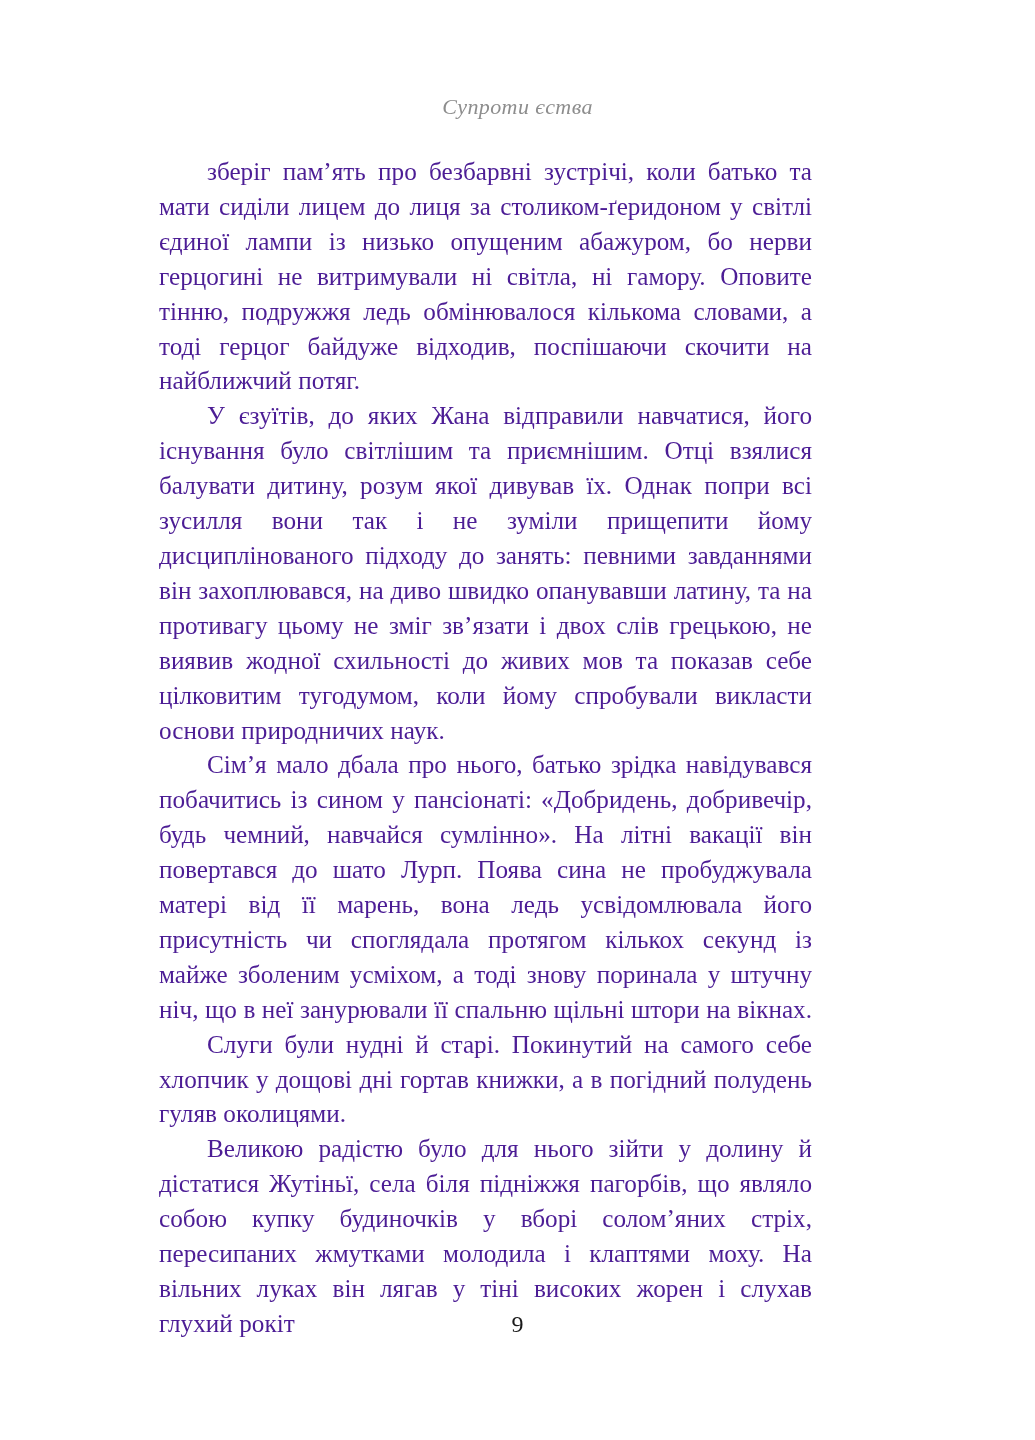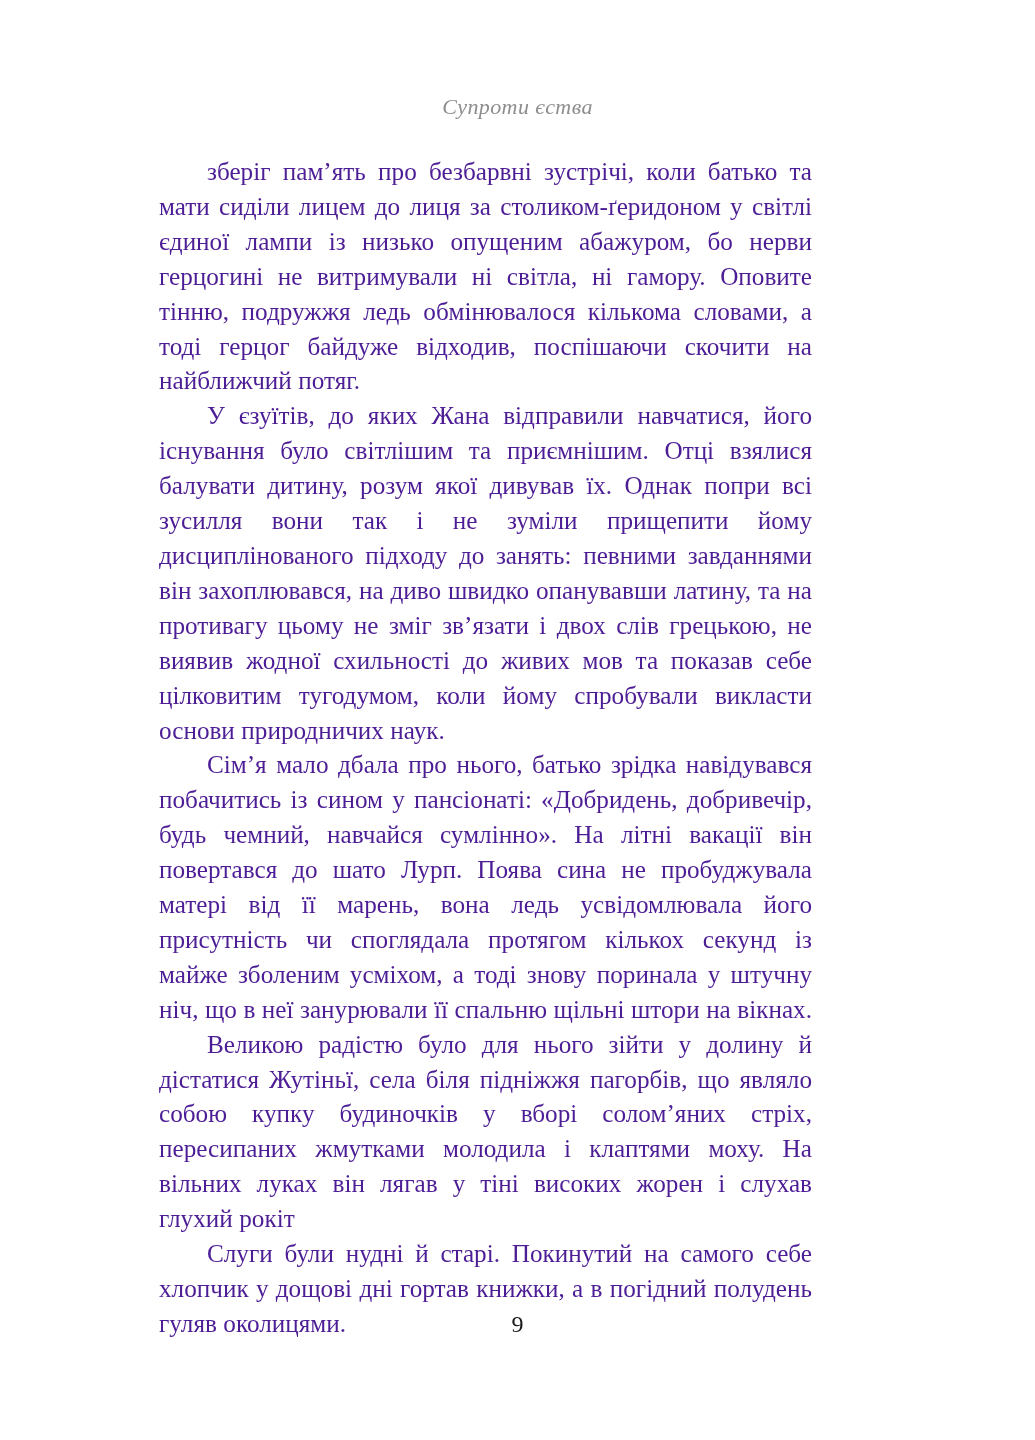--- a/index.html
+++ b/index.html
@@ -79,19 +79,19 @@
 <body>
 
 <div class="page">
 
   <div class="running-header">Супроти єства</div>
 
   <div class="text-column">
     <p class="body-paragraph">зберіг пам’ять про безбарвні зустрічі, коли батько та мати сиділи лицем до лиця за столиком-ґеридоном у світлі єдиної лампи із низько опущеним абажуром, бо нерви герцогині не витримували ні світла, ні гамору. Оповите тінню, подружжя ледь обмінювалося кількома словами, а тоді герцог байдуже відходив, поспішаючи скочити на найближчий потяг.</p>
     <p class="body-paragraph">У єзуїтів, до яких Жана відправили навчатися, його існування було світлішим та приємнішим. Отці взялися балувати дитину, розум якої дивував їх. Однак попри всі зусилля вони так і не зуміли прищепити йому дисциплінованого підходу до занять: певними завданнями він захоплювався, на диво швидко опанувавши латину, та на противагу цьому не зміг зв’язати і двох слів грецькою, не виявив жодної схильності до живих мов та показав себе цілковитим тугодумом, коли йому спробували викласти основи природничих наук.</p>
     <p class="body-paragraph">Сім’я мало дбала про нього, батько зрідка навідувався побачитись із сином у пансіонаті: «Добридень, добривечір, будь чемний, навчайся сумлінно». На літні вакації він повертався до шато Лурп. Поява сина не пробуджувала матері від її марень, вона ледь усвідомлювала його присутність чи споглядала протягом кількох секунд із майже зболеним усміхом, а тоді знову поринала у штучну ніч, що в неї занурювали її спальню щільні штори на вікнах.</p>
+    <p class="body-paragraph">Слуги були нудні й старі. Покинутий на самого себе хлопчик у дощові дні гортав книжки, а в погідний полудень гуляв околицями.</p>
     <p class="body-paragraph">Великою радістю було для нього зійти у долину й дістатися Жутіньї, села біля підніжжя пагорбів, що являло собою купку будиночків у вборі солом’яних стріх, пересипаних жмутками молодила і клаптями моху. На вільних луках він лягав у тіні високих жорен і слухав глухий рокіт</p>
-    <p class="body-paragraph">Слуги були нудні й старі. Покинутий на самого себе хлопчик у дощові дні гортав книжки, а в погідний полудень гуляв околицями.</p>
   </div>
 
   <div class="folio">9</div>
 
 </div>
 
 </body></html>

